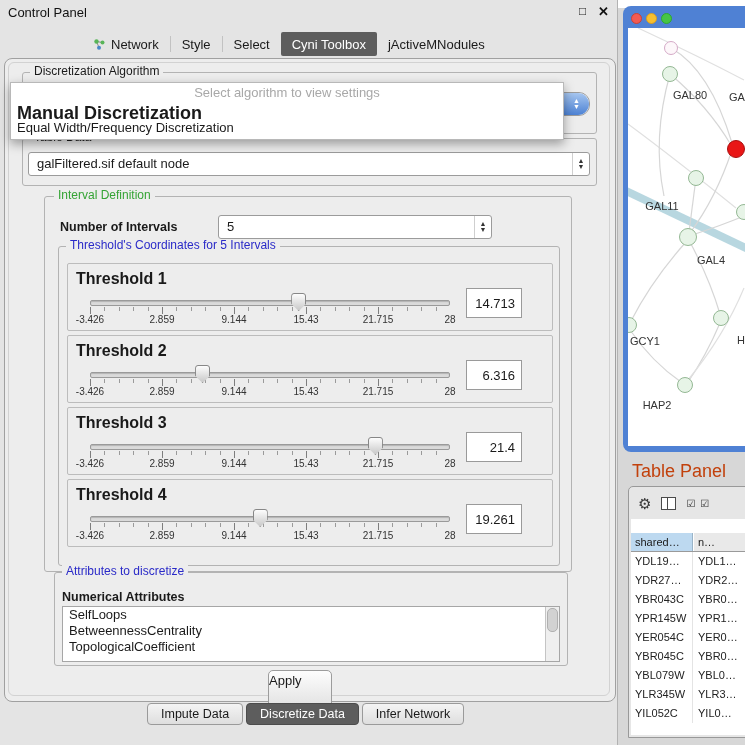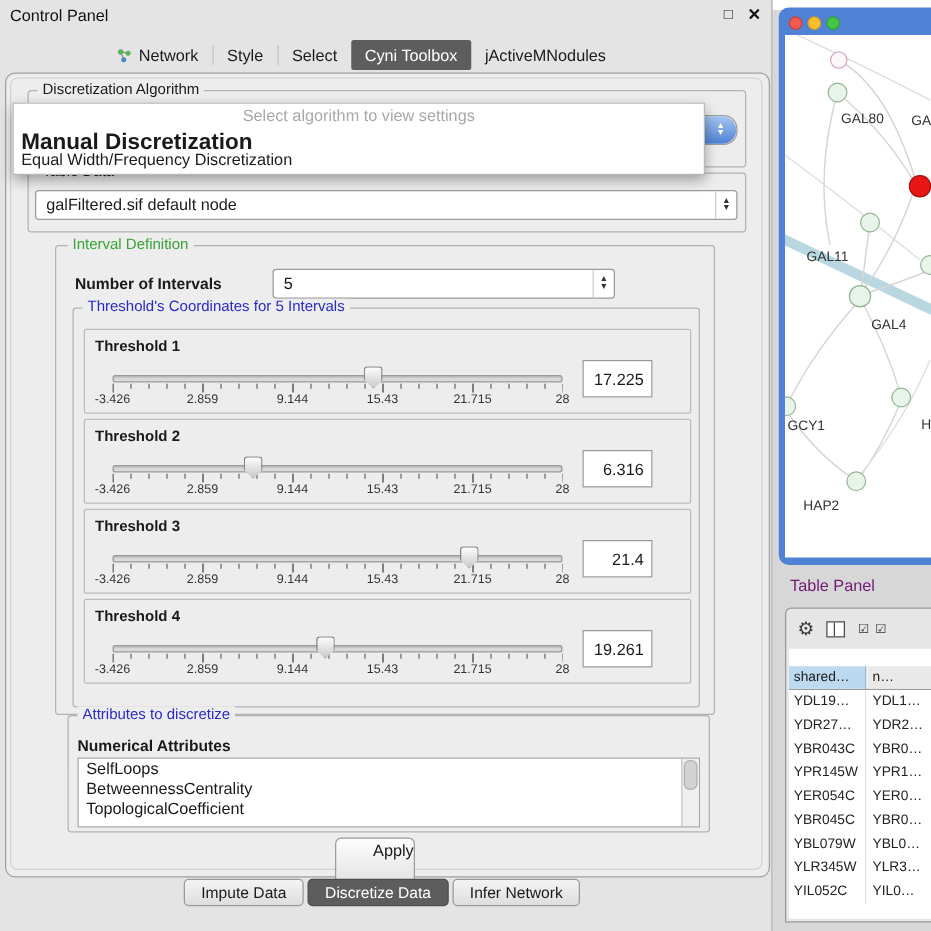--- a/index.html
+++ b/index.html
@@ -57,21 +57,21 @@
 
   #interval-group{left:44px;top:196px;width:526px;height:374px;}
   #interval-label{left:54px;top:189px;}
   #count-label{left:60px;top:220px;font-size:12.5px;font-weight:bold;}
   #count-combo{left:218px;top:215px;width:272px;height:22px;border-radius:3px;}
 
   #thr-group{left:58px;top:246px;width:500px;height:318px;}
   #thr-group-label{left:66px;top:239px;}
 
   .thr-box{position:absolute;left:8px;width:484px;height:66px;border:1px solid #bcbcbc;border-radius:2px;background:#ededed;}
-  .thr-title{position:absolute;left:8px;top:6px;font-size:12px;font-weight:bold;}
+  .thr-title{position:absolute;left:8px;top:6px;font-size:16px;font-weight:bold;}
   .slider{position:absolute;left:22px;top:26px;width:360px;height:38px;}
   .track{position:absolute;left:0;right:0;top:10px;height:4px;background:#dadada;border:1px solid #9a9a9a;border-radius:2px;
     box-shadow:inset 0 1px 1px rgba(0,0,0,.18);}
   .ticks-minor{position:absolute;left:0;right:0;top:17px;height:4px;
     background:repeating-linear-gradient(90deg,#9a9a9a 0 1px,transparent 1px 14.4px);}
   .ticks-major{position:absolute;left:0;right:0;top:17px;height:7px;
     background:repeating-linear-gradient(90deg,#7e7e7e 0 1px,transparent 1px 72px);}
   .thumb{position:absolute;top:3px;width:13px;height:16px;margin-left:-6.5px;
     background:linear-gradient(#fdfdfd,#c9c9c9);border:1px solid #878787;border-radius:3px;
     clip-path:polygon(0 0,100% 0,100% 60%,50% 100%,0 60%);}
@@ -82,21 +82,21 @@
 
   #attr-group{left:54px;top:572px;width:512px;height:92px;}
   #attr-label{left:62px;top:565px;}
   #attr-sublabel{left:62px;top:590px;font-size:12.5px;font-weight:bold;}
   #attr-list{left:62px;top:606px;width:496px;height:54px;background:#fff;border:1px solid #a6a6a6;overflow:hidden;}
   .attr-item{font-size:13px;line-height:16px;padding-left:6px;white-space:nowrap;}
   #attr-scrollbar{position:absolute;right:0;top:0;bottom:0;width:13px;background:#efefef;border-left:1px solid #c4c4c4;}
   #attr-scroll-thumb{position:absolute;left:1px;right:1px;top:1px;height:22px;background:#d2d2d2;border:1px solid #b0b0b0;border-radius:5px;}
 
   #apply-btn{left:268px;top:670px;width:64px;height:38px;background:linear-gradient(#fdfdfd,#e2e2e2);
-    border:1px solid #9c9c9c;border-radius:5px;font-size:13px;text-align:right;line-height:20px;box-sizing:border-box;}
+    border:1px solid #9c9c9c;border-radius:5px;font-size:13px;text-align:left;line-height:20px;box-sizing:border-box;}
 
   #bottom-tabs{left:147px;top:703px;display:flex;gap:3px;}
   .btab{height:22px;line-height:20px;padding:0 13px;font-size:12.5px;border:1px solid #9a9a9a;border-radius:4px;
     background:linear-gradient(#f4f4f4,#dedede);box-sizing:border-box;white-space:nowrap;}
   .btab.sel{background:#5d5d5d;color:#fff;border-color:#4c4c4c;}
 
   
   #right-bg{left:618px;top:0;width:127px;height:745px;background:#d7d7d7;}
   #right-top-white{left:618px;top:0;width:127px;height:8px;background:#fff;}
   #divider{left:617px;top:0;width:1px;height:745px;background:#b2b2b2;}
@@ -105,21 +105,21 @@
   .light{position:absolute;top:7px;width:11px;height:11px;border-radius:50%;box-sizing:border-box;}
   #light-red{left:8px;background:#f25a52;border:1px solid #c84238;}
   #light-yellow{left:23px;background:#f7bf2f;border:1px solid #d59e26;}
   #light-green{left:38px;background:#46c544;border:1px solid #2ea832;}
   #net-canvas{position:absolute;left:5px;top:22px;width:117px;height:418px;background:#fff;overflow:hidden;}
   .node{position:absolute;border-radius:50%;background:#e7f4e7;border:1px solid #94b894;box-sizing:border-box;}
   .node.red{background:#e91616;border-color:#a81010;}
   .node.pink{background:#fdf7fa;border-color:#d5aac7;}
   .nlabel{position:absolute;font-size:11px;color:#333;transform:translate(-50%,-50%);white-space:nowrap;}
 
-  #table-panel-label{left:632px;top:461px;font-size:13px;color:#701a75;}
+  #table-panel-label{left:632px;top:461px;font-size:18px;color:#c2410c;}
 
   #table-window{left:628px;top:486px;width:130px;height:250px;background:#e6e6e6;border:1px solid #999;border-radius:5px 0 0 0;}
   #tbl-toolbar{position:absolute;left:0;top:0;right:0;height:32px;display:flex;align-items:center;gap:10px;padding-left:9px;}
   #gear{font-size:15px;color:#3a3a3a;line-height:15px;}
   .col-icon{width:13px;height:11px;border:1px solid #4a4a4a;background:#fff;position:relative;}
   .col-icon::after{content:"";position:absolute;left:5px;top:0;bottom:0;width:1px;background:#4a4a4a;}
   #tbl-checks{font-size:10px;color:#333;letter-spacing:1px;}
   #tbl-body{position:absolute;left:2px;top:32px;right:2px;bottom:2px;background:#fff;overflow:hidden;}
   #tbl-header{position:absolute;left:0;top:14px;right:0;height:18px;border-bottom:1px solid #9a9a9a;font-size:11px;}
   .hcell{position:absolute;top:0;bottom:0;line-height:18px;padding-left:4px;box-sizing:border-box;overflow:hidden;white-space:nowrap;}
@@ -216,21 +216,21 @@
       <div class="thumb" style="left: 57.7%;"></div>
       <div class="tick-labels">
         <span style="left:0%">-3.426</span>
         <span style="left:20%">2.859</span>
         <span style="left:40%">9.144</span>
         <span style="left:60%">15.43</span>
         <span style="left:80%">21.715</span>
         <span style="left:100%">28</span>
       </div>
     </div>
-    <div class="thr-value">17.225</div>
+    <div class="thr-value">14.713</div>
   </div>
 
   <div class="thr-box" style="top:88px">
     <div class="thr-title">Threshold 2</div>
     <div class="slider">
       <div class="track"></div>
       <div class="ticks-minor"></div>
       <div class="ticks-major"></div>
       <div class="thumb" style="left: 31%;"></div>
       <div class="tick-labels">

